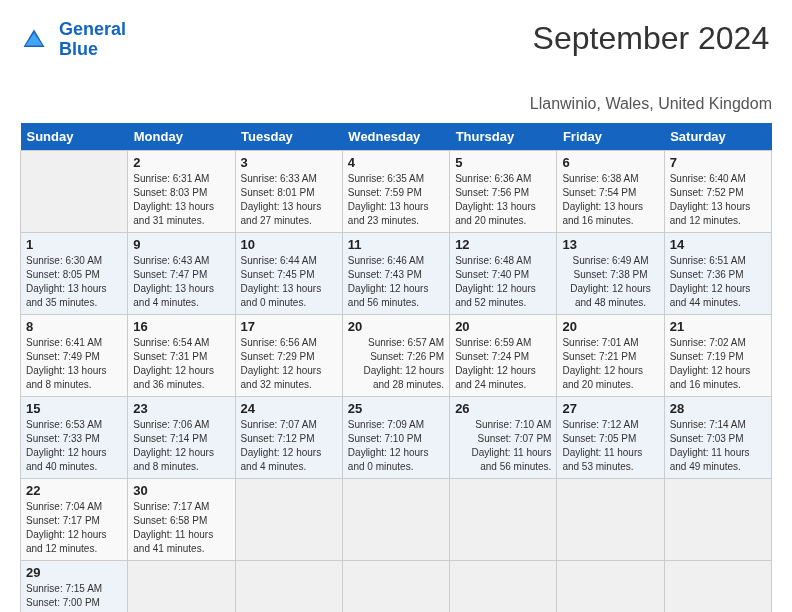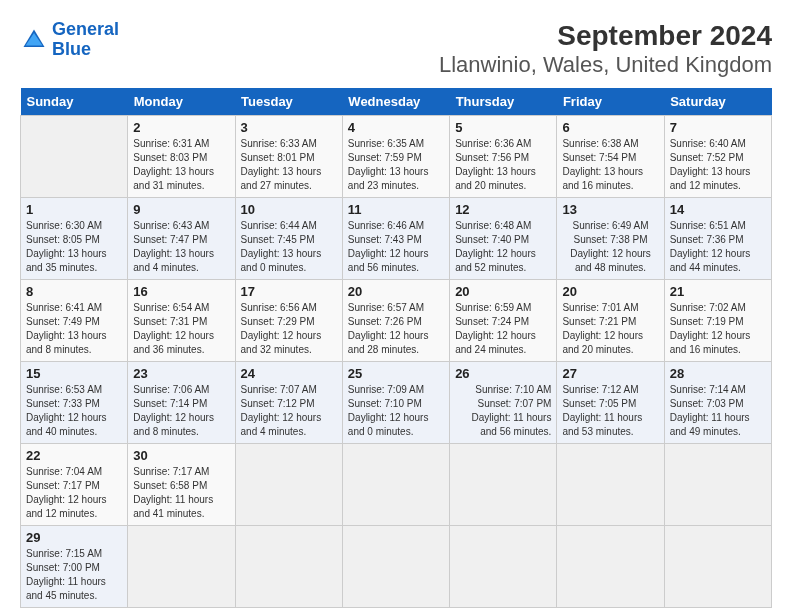--- a/index.html
+++ b/index.html
@@ -12,46 +12,48 @@
     }
     .header-section {
       display: flex;
       justify-content: space-between;
       align-items: flex-start;
       margin-bottom: 10px;
     }
     .logo {
       display: flex;
       align-items: center;
-      gap: 4px;
+      gap: 11px;
     }
     .logo-text {
       font-size: 18px;
       font-weight: bold;
       color: #333;
       line-height: 1.1;
     }
     .logo-text span {
       color: #1565c0;
     }
     .logo-icon {
       width: 28px;
       height: 28px;
     }
     .title-block {
       text-align: right;
     }
     .month-title {
-      font-size: 28px;
-      font-weight: bold;
+      font-size: 32px;
+      font-weight: normal;
       color: #333;
+      text-align: center;
     }
     .location-title {
-      font-size: 22px;
+      font-size: 16px;
       color: #555;
+      margin-top: 38px;
     }
     table {
       width: 100%;
       border-collapse: collapse;
       font-size: 11px;
     }
     thead tr th {
       background-color: #1565c0;
       color: #fff;
       text-align: left;
@@ -235,21 +237,21 @@
         </td>
         <td>
           <span class="day-num">17</span>
           <div class="day-detail" style="white-space: pre-line;">Sunrise: 6:56 AM
 Sunset: 7:29 PM
 Daylight: 12 hours
 and 32 minutes.</div>
         </td>
         <td>
           <span class="day-num">20</span>
-          <div class="day-detail" style="white-space: pre-line;">Sunrise: 6:57 AM
+          <div class="day-detail" style="white-space: pre-line; text-align: right;">Sunrise: 6:57 AM
 Sunset: 7:26 PM
 Daylight: 12 hours
 and 28 minutes.</div>
         </td>
         <td>
           <span class="day-num">20</span>
           <div class="day-detail" style="white-space: pre-line;">Sunrise: 6:59 AM
 Sunset: 7:24 PM
 Daylight: 12 hours
 and 24 minutes.</div>

